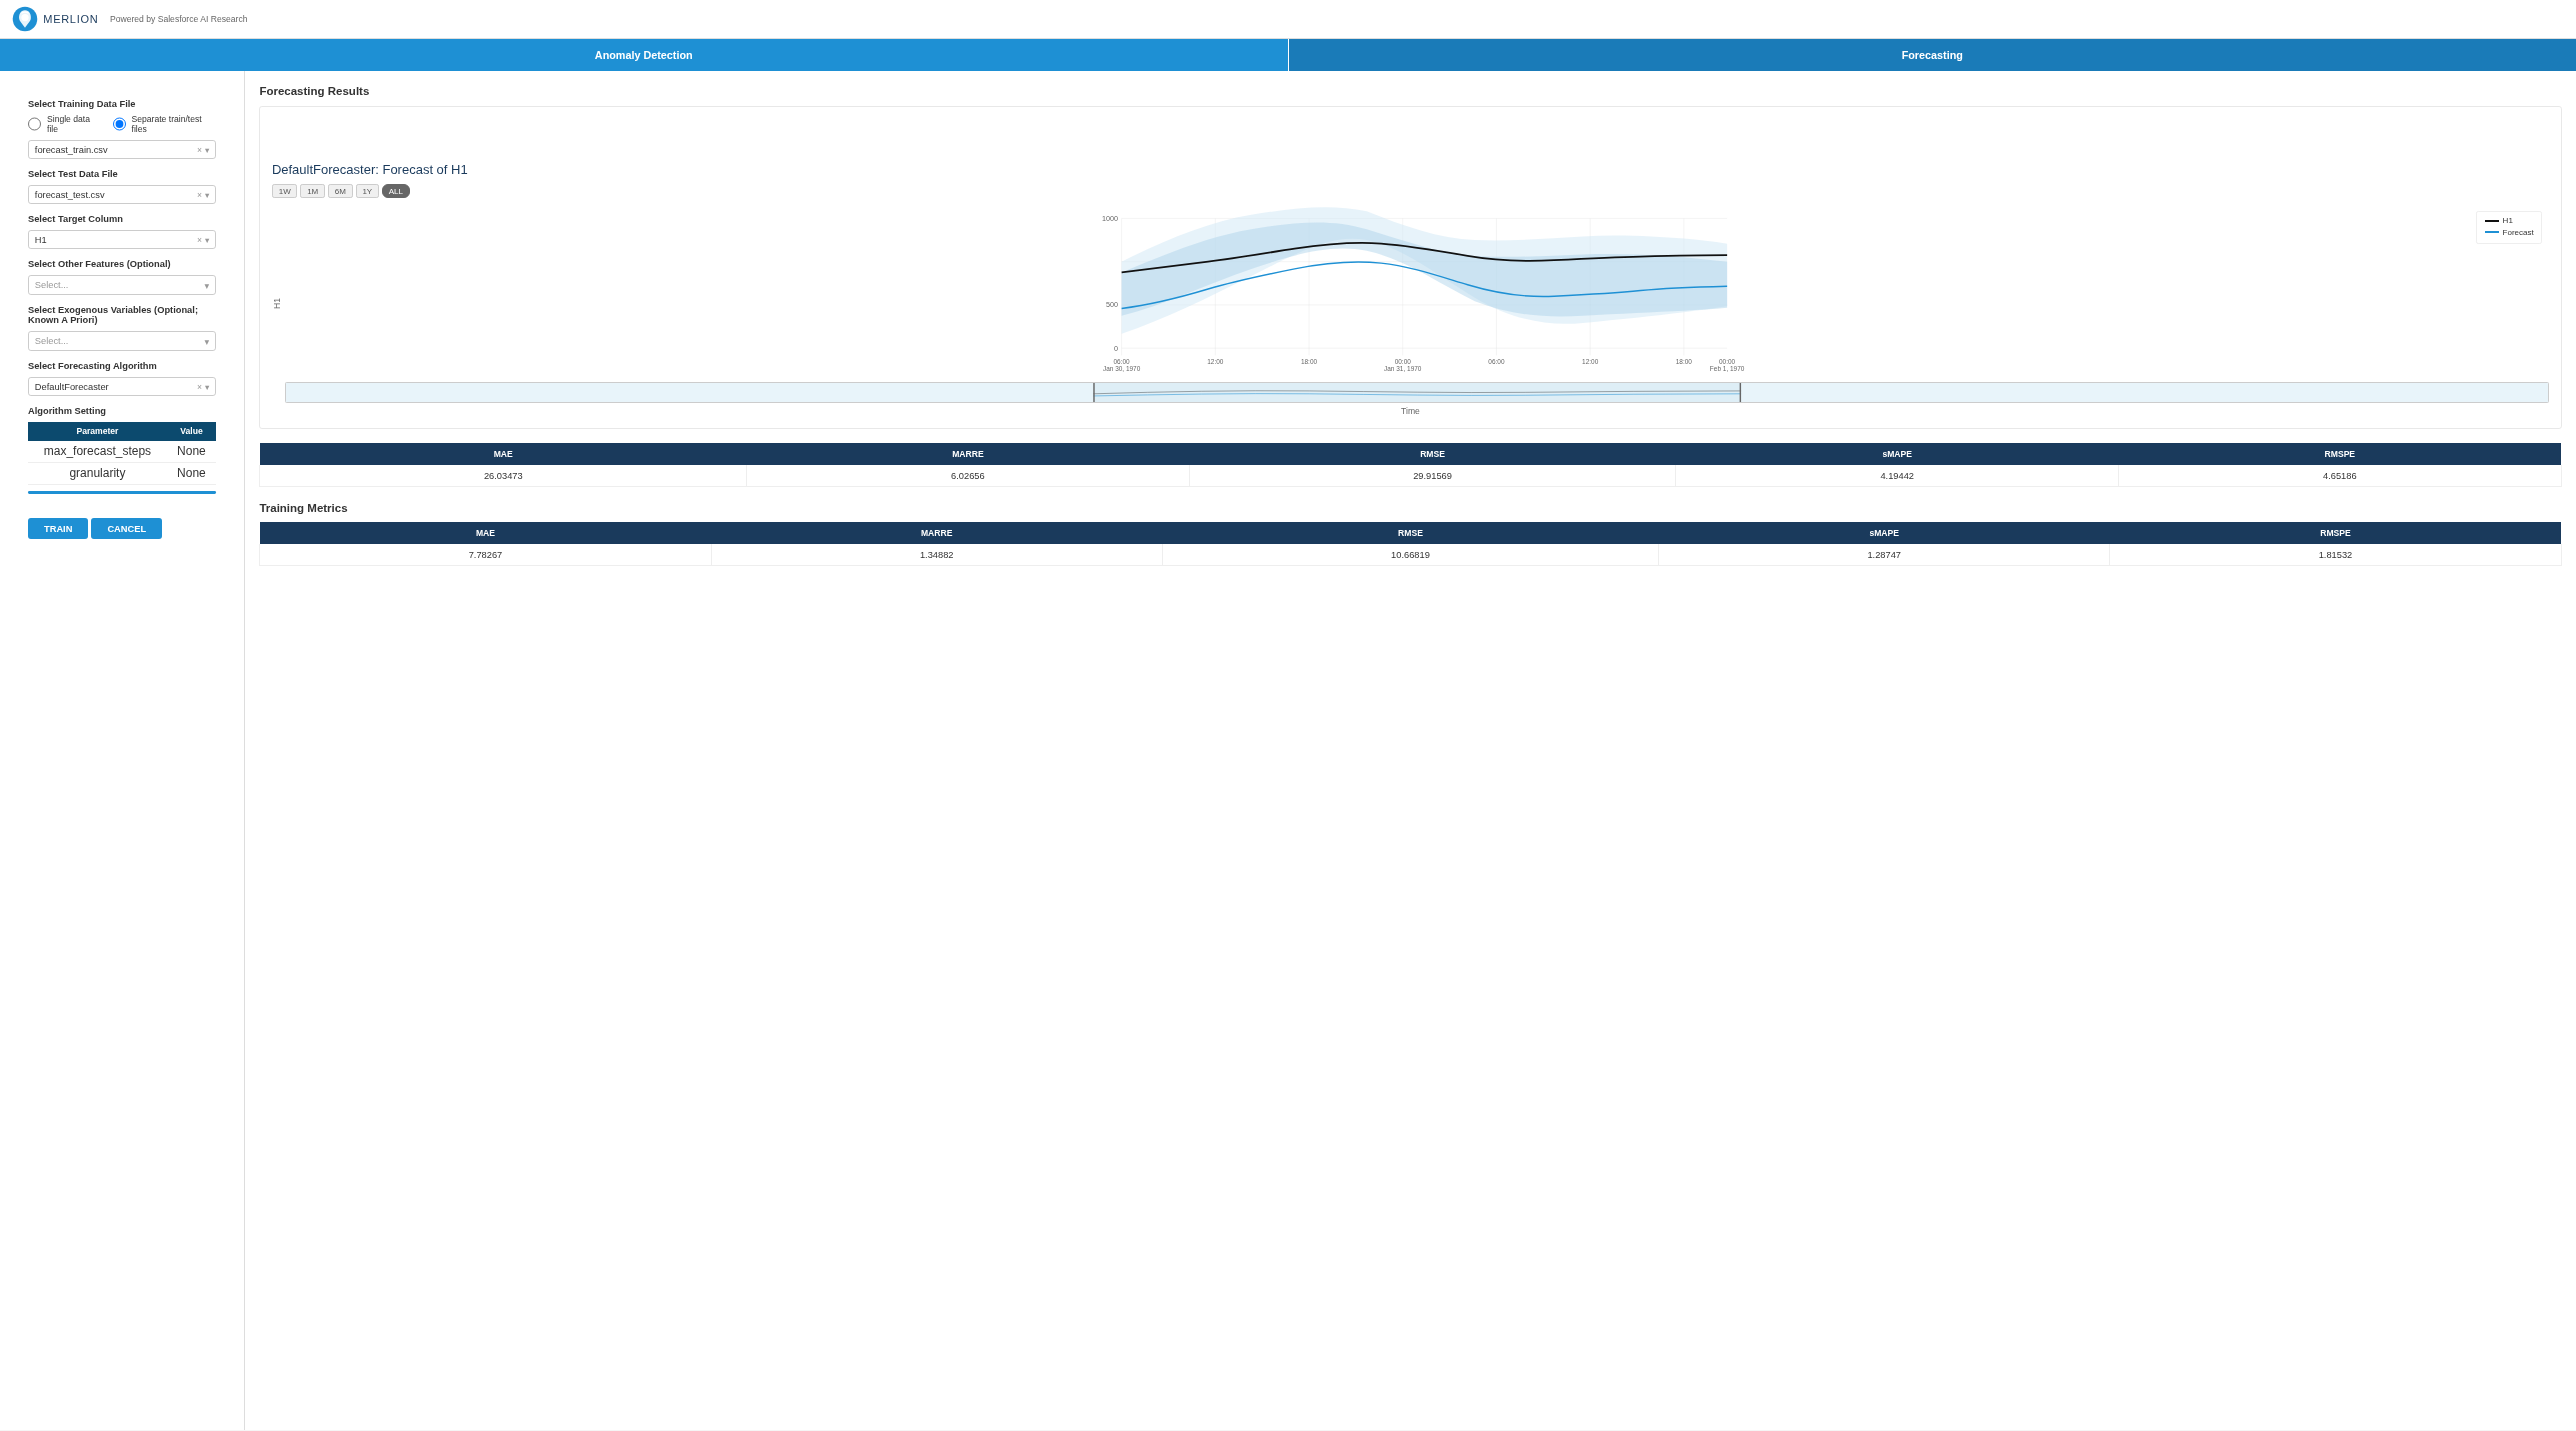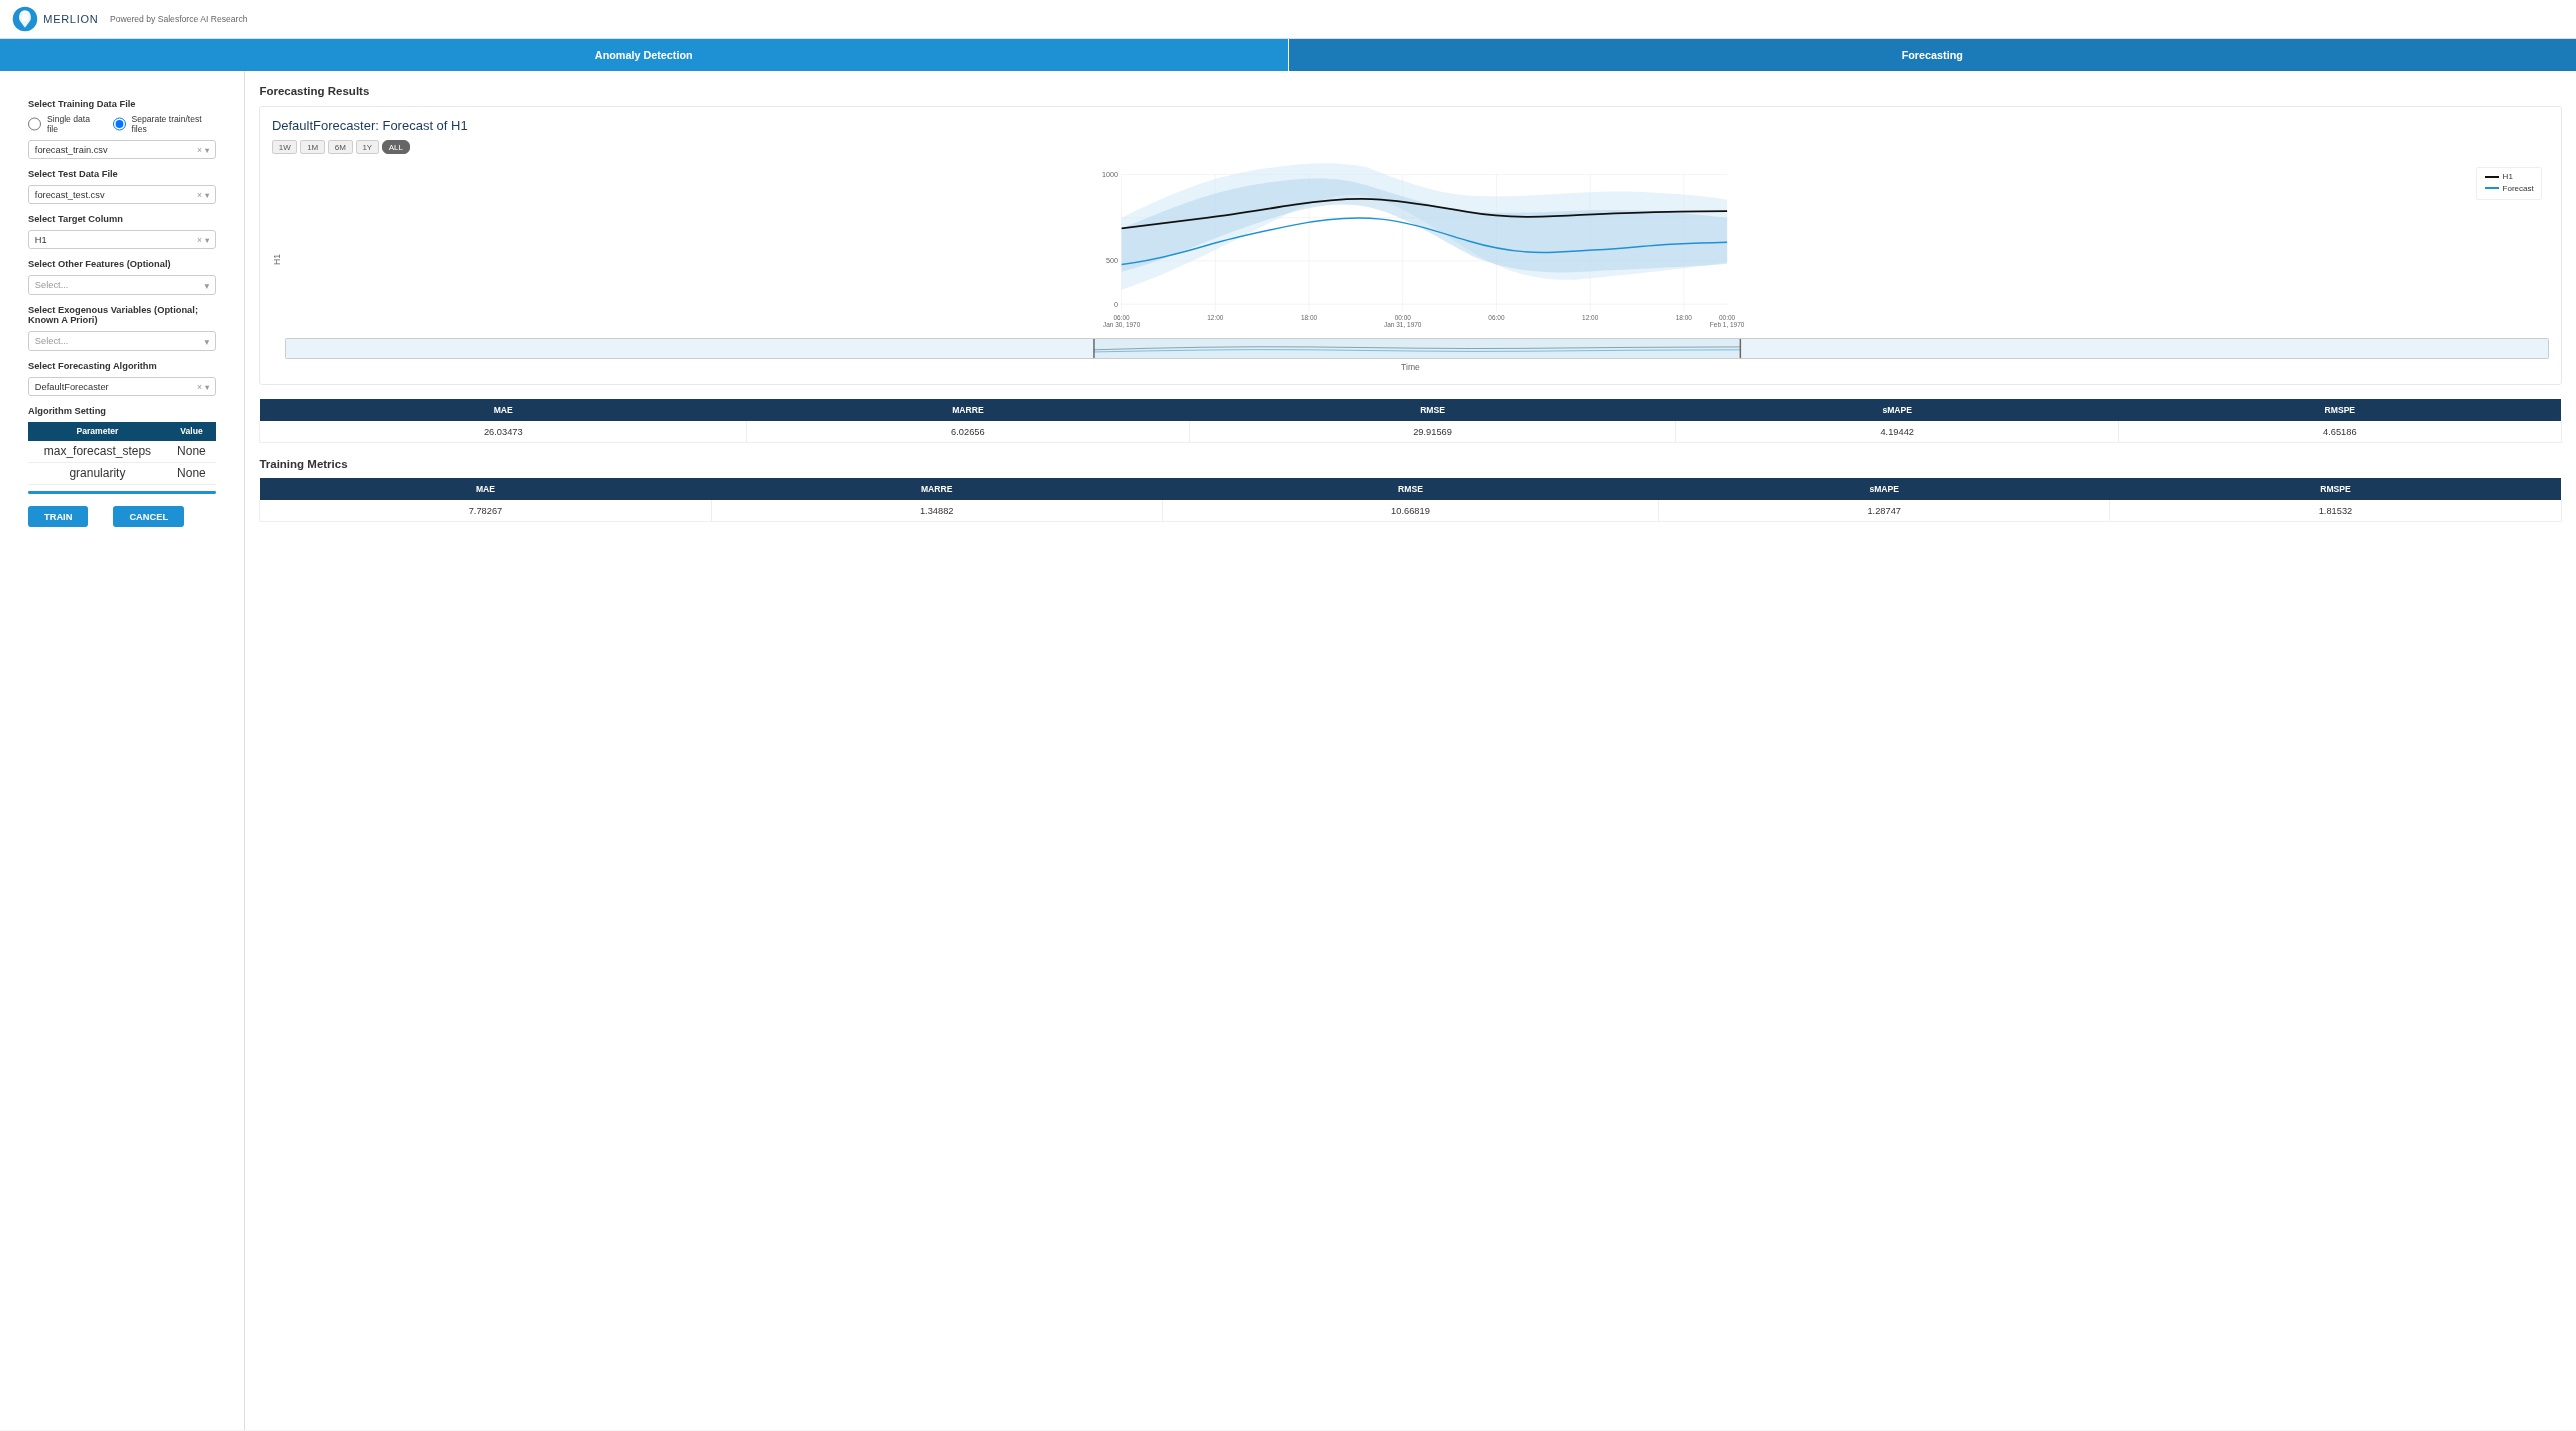--- a/index.html
+++ b/index.html
@@ -38,32 +38,32 @@
     
     .algo-table { width: 100%; border-collapse: collapse; margin-bottom: 5.8px; }
     .algo-table th { background: #0c4a6e; color: #fff; padding: 4.3px 7.2px; font-size: 8.6px; text-align: center; }
     .algo-table td { padding: 3.6px 7.2px; font-size: 12px; text-align: center; border-bottom: 0.7px solid #eee; }
 
     
     .progress-bar { width: 100%; height: 2.9px; background: #ddd; border-radius: 1.4px; margin: 5.8px 0; }
     .progress-fill { height: 100%; background: #1e90d4; border-radius: 1.4px; width: 100%; }
 
     
-    .btn-row { display: flex; gap: 25px; margin-top: 12px; }
+    .btn-row { display: flex; gap: 3px; margin-top: 24px; }
     .btn { padding: 5.8px 16px; border: none; border-radius: 2.9px; font-size: 9.3px; font-weight: bold; cursor: pointer; color: #fff; }
     .btn-train { background: #1e90d4; }
     .btn-cancel { background: #1e90d4; }
 
     
     .content { flex: 1; padding: 14.4px; overflow-y: auto; background: #fff; }
     .section-title { font-size: 11.5px; font-weight: bold; margin-bottom: 8.6px; color: #333; }
 
     
     .chart-container { background: #fff; border: 0.7px solid #e8e8e8; border-radius: 2.9px; padding: 11.5px; margin-bottom: 14.4px; }
-    .chart-title { font-size: 13px; color: #1a3a5c; margin-bottom: 7.2px; }
+    .chart-title { font-size: 13px; color: #1a3a5c; margin-bottom: 7.2px; margin-top: 44px; }
     .time-buttons { display: flex; gap: 2.9px; margin-bottom: 5.8px; }
     .time-btn { padding: 1.4px 5.8px; border: 0.7px solid #ccc; background: #f0f0f0; border-radius: 2.2px; font-size: 8px; cursor: pointer; color: #555; }
     .time-btn.active { background: #666; color: #fff; border-color: #666; border-radius: 6px; }
     .legend { position: absolute; top: 7.2px; right: 7.2px; font-size: 8px; }
     .legend-item { display: flex; align-items: center; gap: 3.6px; margin-bottom: 2.2px; }
     .legend-line { width: 14.4px; height: 1.4px; }
 
     
     .metrics-table { width: 100%; border-collapse: collapse; margin-bottom: 14.4px; }
     .metrics-table th { background: #1a3a5c; color: #fff; padding: 5.8px 8.6px; font-size: 8.6px; text-align: center; }

